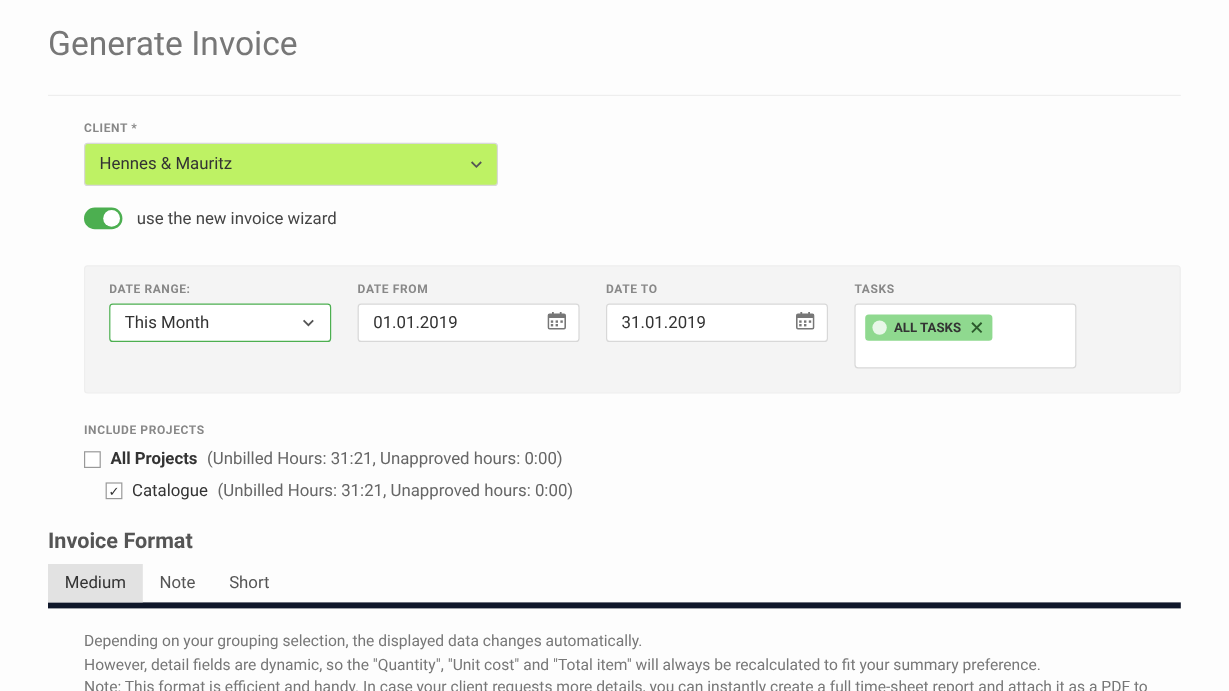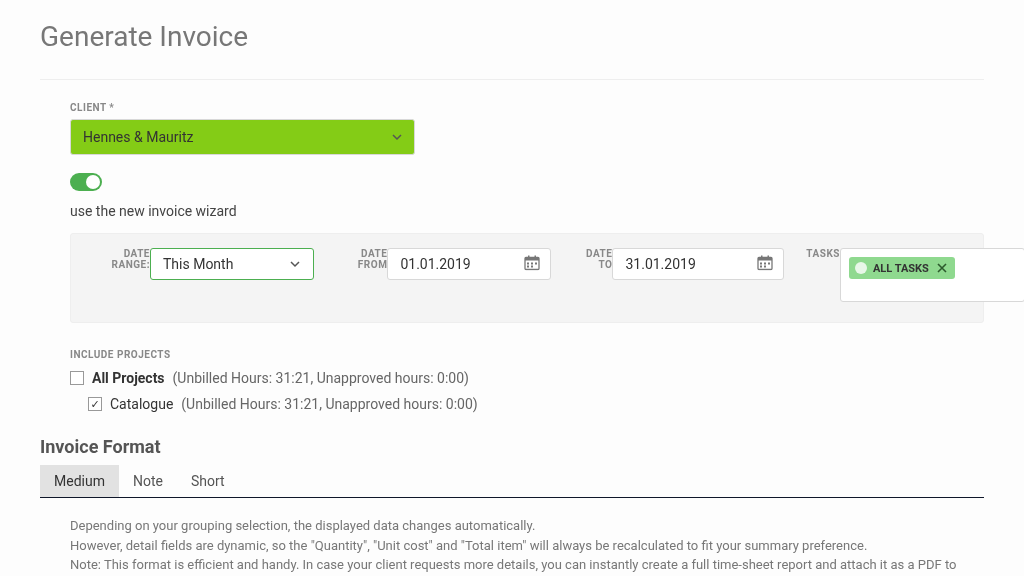--- a/index.html
+++ b/index.html
@@ -31,42 +31,41 @@
   .select-wrap {
     position: relative;
     width: 345px;
     margin-bottom: 18px;
   }
   .select-input {
     width: 100%;
     height: 36px;
     border: 1px solid #d8d8d8;
     border-radius: 3px;
-    background: #84cc16;
+    background: #bef264;
     padding: 0 12px;
     font-size: 14px;
     color: #333;
     display: flex;
     align-items: center;
     cursor: pointer;
   }
   .chevron {
     position: absolute;
     right: 12px;
     top: 50%;
     transform: translateY(-50%);
     pointer-events: none;
   }
   .chevron svg { display: block; }
   .toggle-row {
     display: flex;
-    align-items: flex-start;
+    align-items: flex-end;
     gap: 12px;
-    margin-bottom: 14px;
-    flex-direction: column;
+    margin-bottom: 30px;
   }
   .toggle {
     width: 32px;
     height: 18px;
     border-radius: 10px;
     background: #4caf50;
     position: relative;
     cursor: pointer;
   }
   .toggle::after {
@@ -83,21 +82,21 @@
   .range-panel {
     background: #f4f4f4;
     border: 1px solid #eee;
     border-radius: 3px;
     padding: 14px 20px 20px 20px;
     display: flex;
     gap: 22px;
     align-items: flex-start;
     margin-bottom: 26px;
   }
-  .range-col { display: flex; flex-direction: row; text-align: right; }
+  .range-col { display: flex; flex-direction: column; }
   .range-select, .date-input, .tasks-box {
     height: 32px;
     border: 1px solid #d8d8d8;
     border-radius: 3px;
     background: #fff;
     padding: 0 12px;
     display: flex;
     align-items: center;
     font-size: 14px;
     color: #333;
@@ -168,21 +167,21 @@
   .bold { font-weight: 700; }
   .muted { color: #666; }
   .section-title {
     font-size: 18px;
     font-weight: 700;
     color: #555;
     margin-bottom: 8px;
   }
   .tabs {
     display: flex;
-    border-bottom: 1px solid #0f172a;
+    border-bottom: 5px solid #0f172a;
     margin-bottom: 18px;
   }
   .tab {
     padding: 8px 14px;
     font-size: 14px;
     color: #555;
     cursor: pointer;
   }
   .tab.active {
     background: #e2e2e2;

